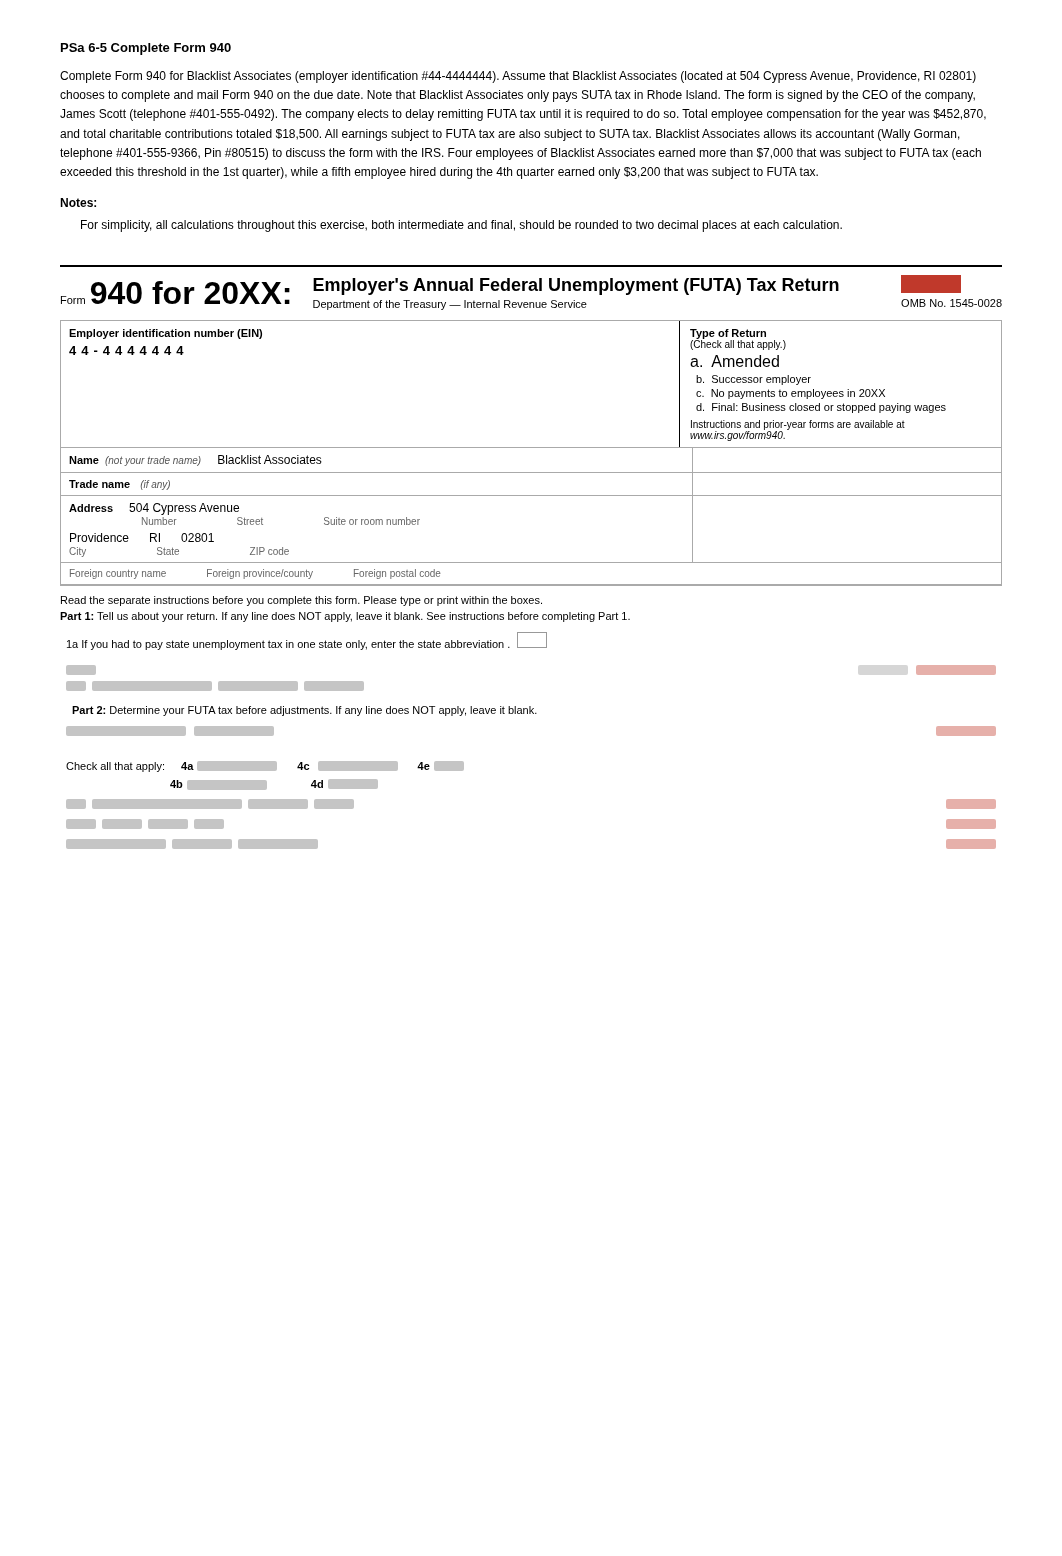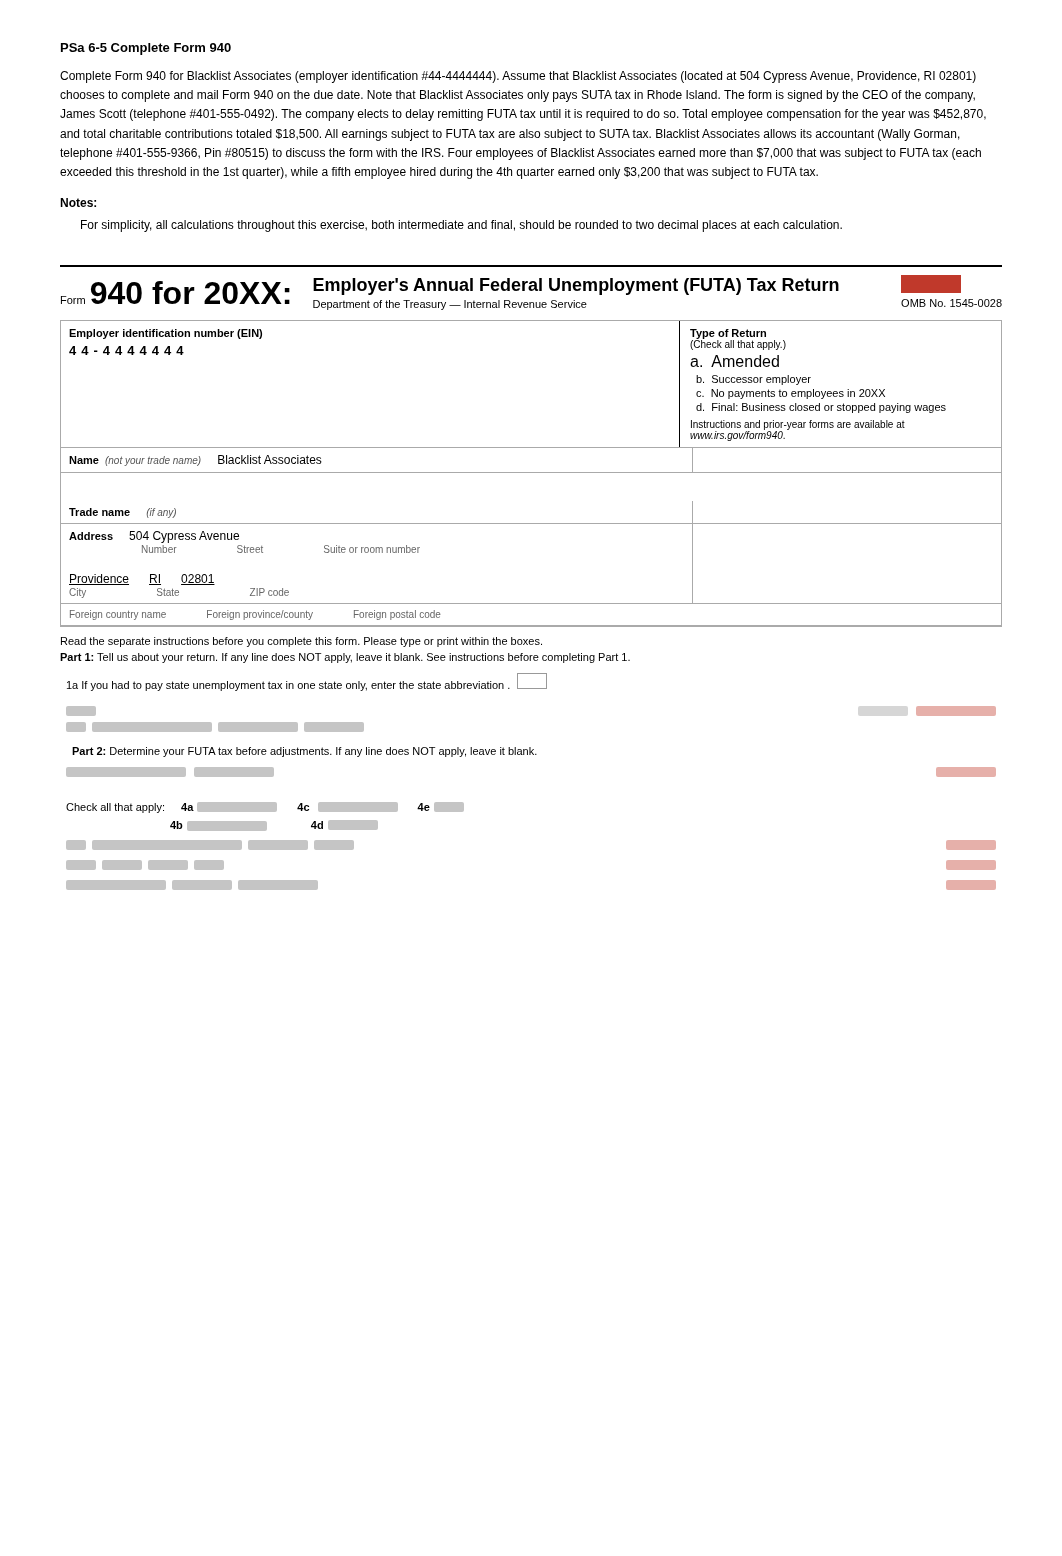--- a/index.html
+++ b/index.html
@@ -163,39 +163,39 @@
     <div style="display:flex;border-bottom:1px solid #aaa;">
       <div style="flex:2;padding:5px 8px;border-right:1px solid #aaa;display:flex;align-items:center;gap:6px;">
         <span style="font-size:11px;font-weight:bold;">Name</span>
         <span style="font-size:10px;font-style:italic;color:#555;">(not your trade name)</span>
         <span style="font-size:12px;margin-left:10px;">Blacklist Associates</span>
       </div>
       <div style="flex:1;"></div>
     </div>
 
     <div style="display:flex;border-bottom:1px solid #aaa;">
-      <div style="flex:2;padding:5px 8px;border-right:1px solid #aaa;display:flex;align-items:center;gap:16px;margin-top:28px;">
+      <div style="flex:2;padding:5px 8px;border-right:1px solid #aaa;display:flex;align-items:center;gap:10px;">
         <span style="font-size:11px;font-weight:bold;">Trade name</span>
         <span style="font-size:10px;font-style:italic;color:#555;">(if any)</span>
       </div>
       <div style="flex:1;"></div>
     </div>
 
     <div style="display:flex;border-bottom:1px solid #aaa;">
       <div style="flex:2;padding:5px 8px;border-right:1px solid #aaa;">
         <div style="display:flex;align-items:center;gap:6px;">
           <span style="font-size:11px;font-weight:bold;">Address</span>
           <span style="font-size:12px;margin-left:10px;">504 Cypress Avenue</span>
         </div>
         <div style="display:flex;gap:60px;font-size:10px;color:#666;margin-left:60px;margin-top:1px;padding-left:12px;">
           <span>Number</span>
           <span>Street</span>
           <span>Suite or room number</span>
         </div>
-        <div style="display:flex;align-items:baseline;gap:20px;margin-top:17px;text-decoration:underline;">
+        <div style="display:flex;align-items:baseline;gap:20px;margin-top:4px;">
           <div>
             <div style="font-size:12px;">Providence</div>
           </div>
           <div>
             <div style="font-size:12px;">RI</div>
           </div>
           <div>
             <div style="font-size:12px;">02801</div>
           </div>
         </div>

